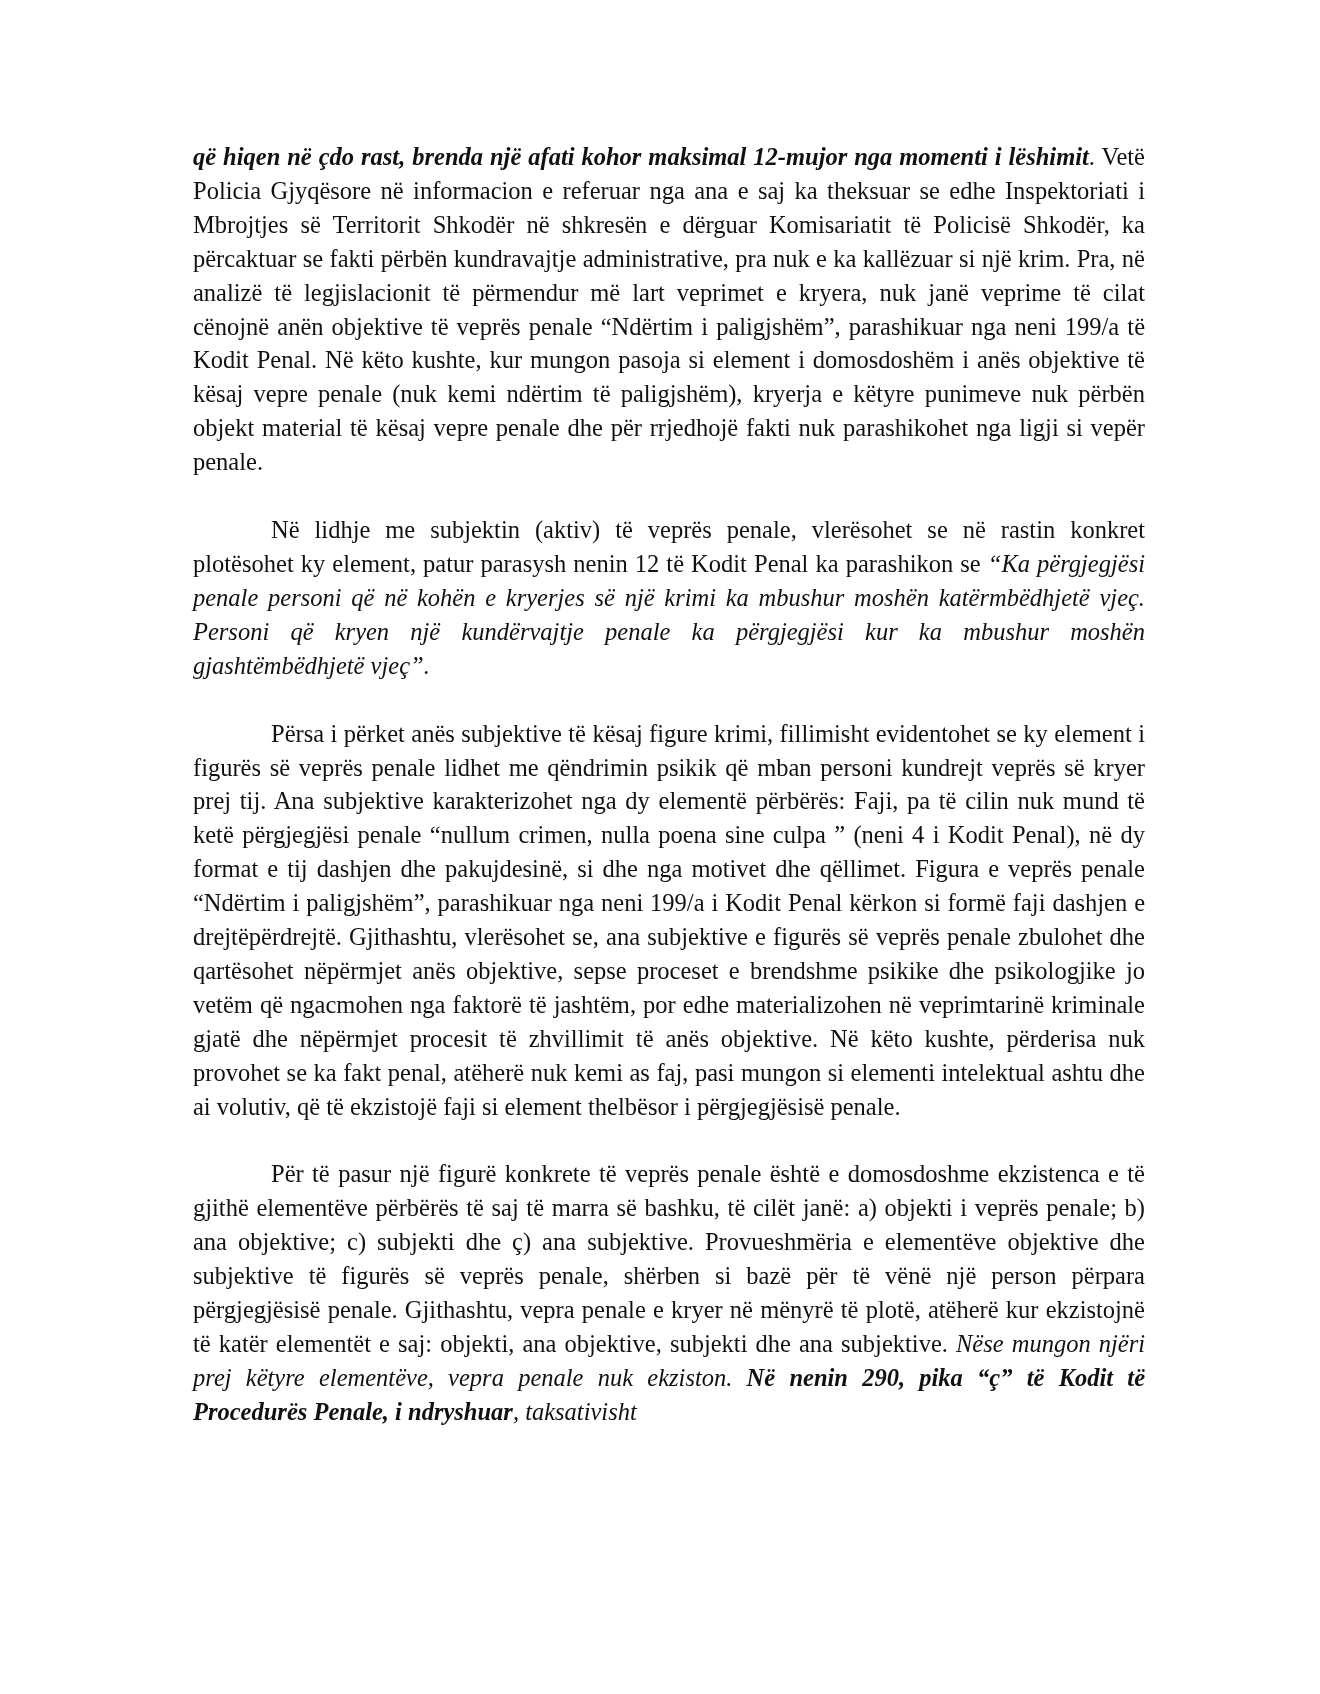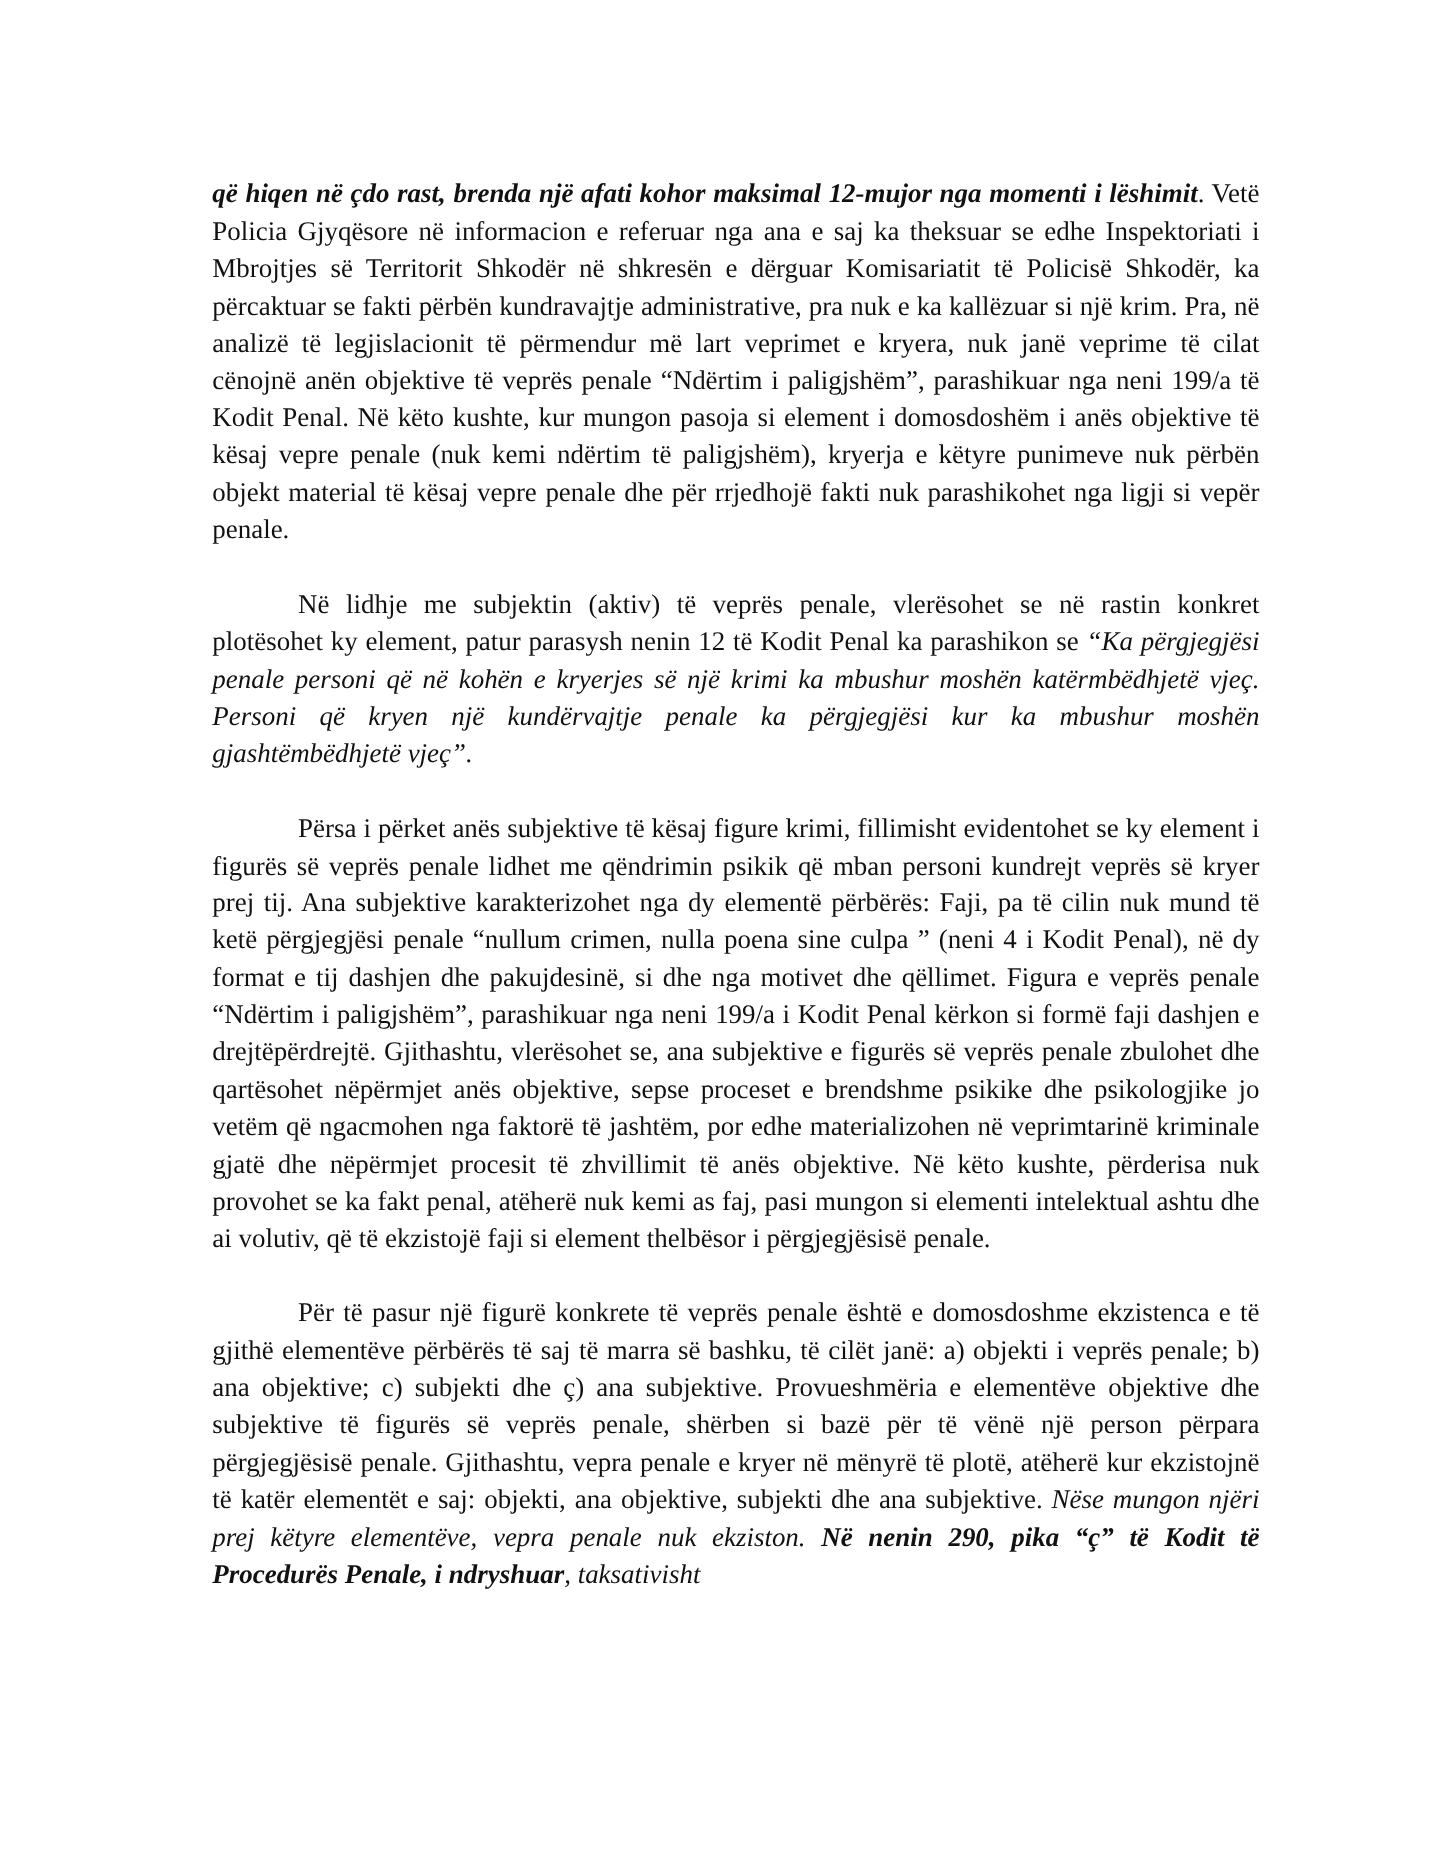--- a/index.html
+++ b/index.html
@@ -9,21 +9,21 @@
     }
     body {
       width: 1320px;
       height: 1694px;
       position: relative;
       overflow: hidden;
     }
     .page {
       position: absolute;
       left: 193px;
-      top: 160px;
+      top: 140px;
       width: 952px;
       font-family: "Liberation Serif", "DejaVu Serif", serif;
       font-size: 24.5px;
       line-height: 33.9px;
       color: #111111;
       text-align: justify;
     }
     .para {
       margin: 0;
     }

